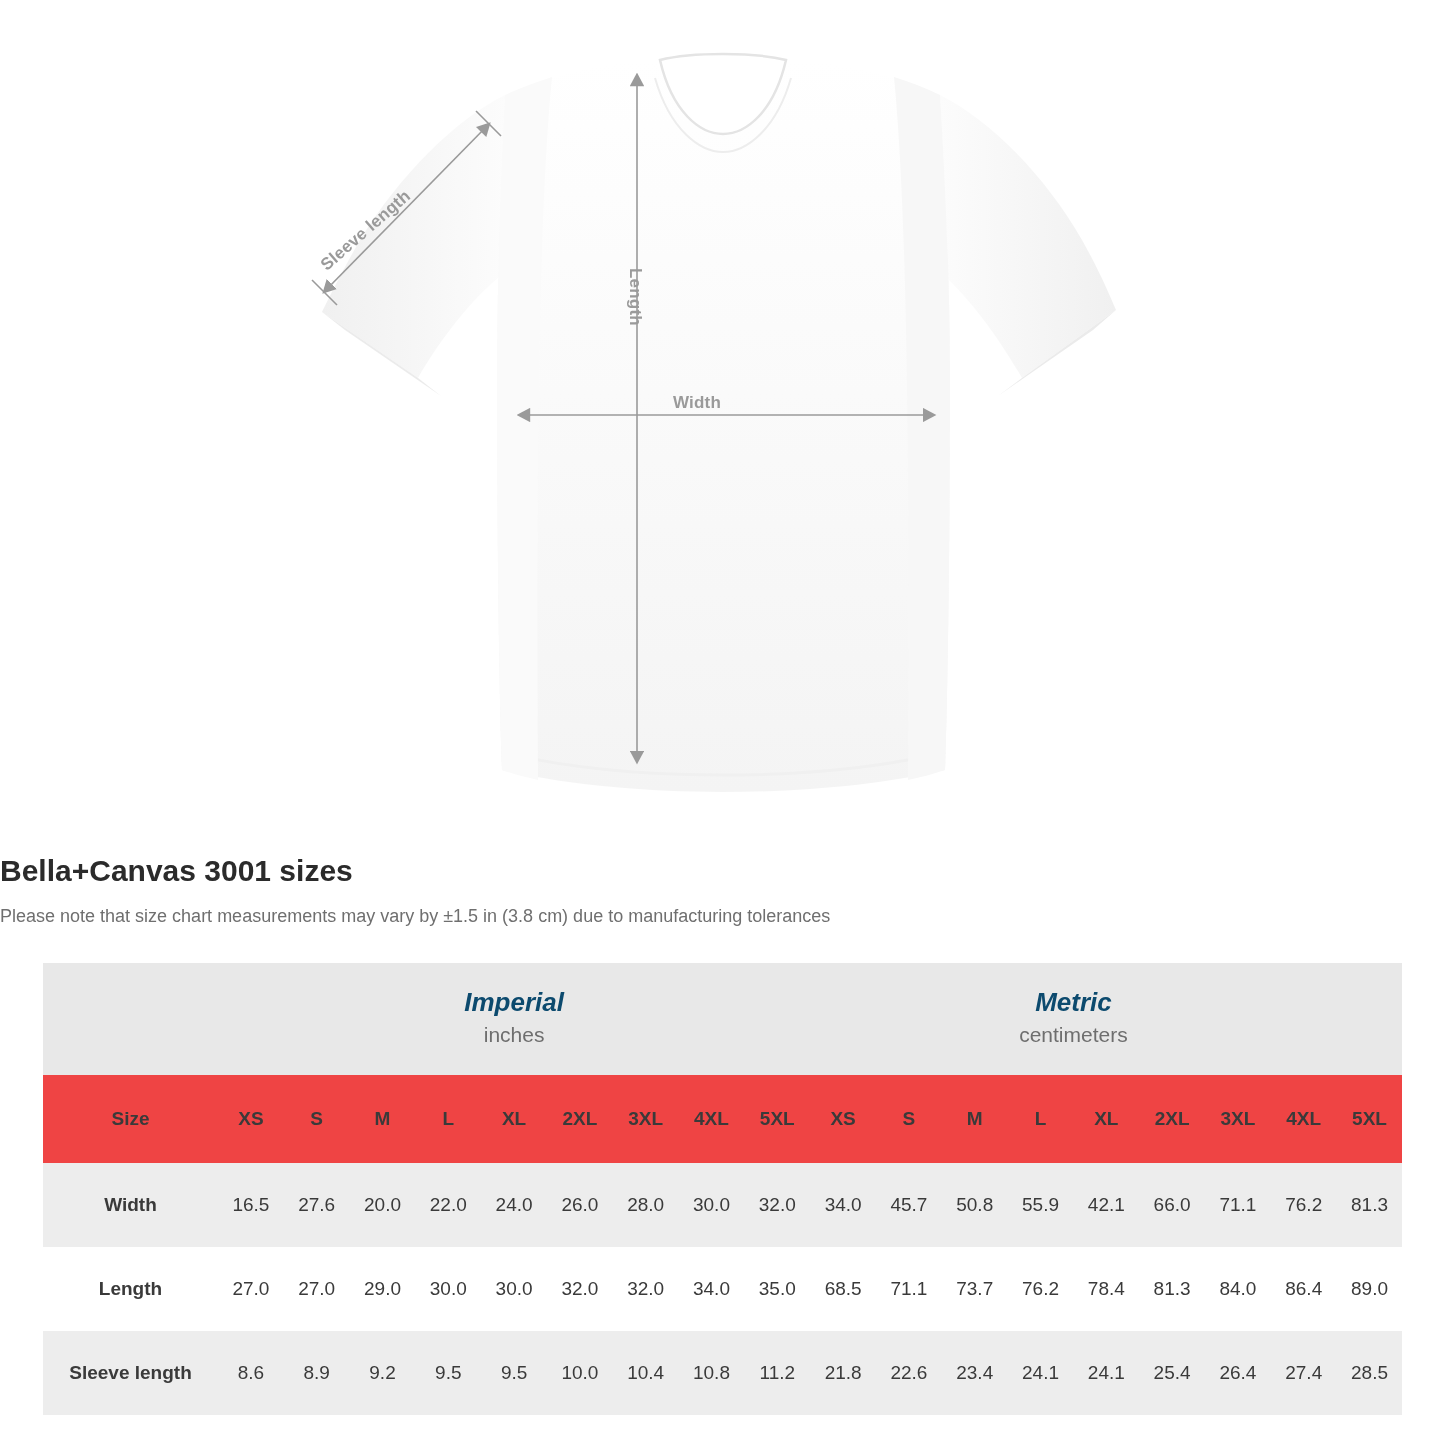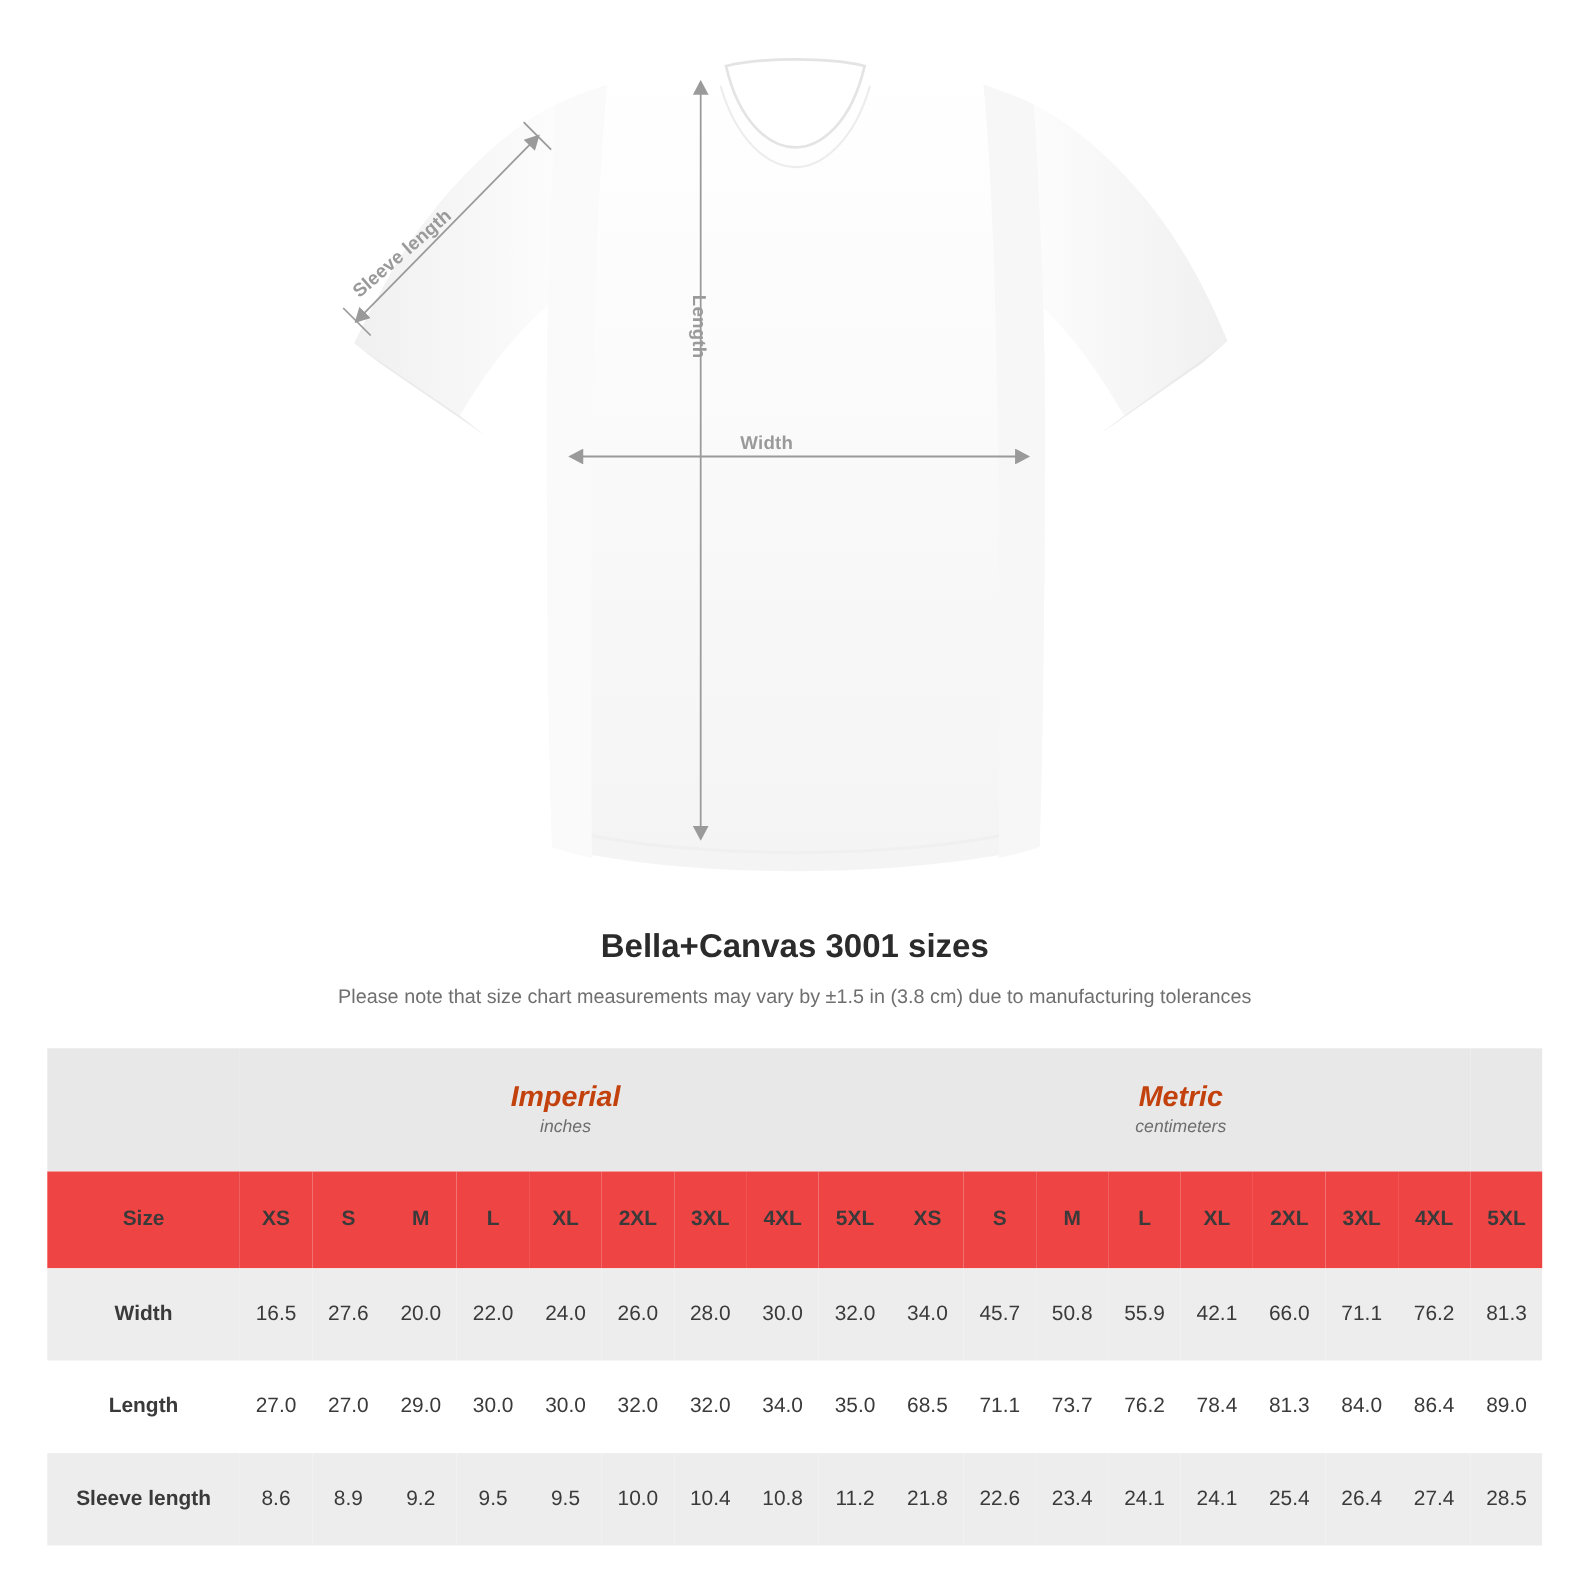--- a/index.html
+++ b/index.html
@@ -57,22 +57,22 @@
   }
   .label-sleeve {
     left: 330px;
     top: 255px;
     transform: rotate(-41deg);
     transform-origin: left bottom;
   }
 
   
   .title-block {
-    text-align: center;
-    margin-top: 14px;
+    text-align: left;
+    margin-top: 24px;
   }
   .chart-title {
     font-size: 30px;
     font-weight: bold;
     color: #2b2b2b;
     margin: 0;
   }
   .chart-note {
     font-size: 18px;
     color: #6f6f6f;
@@ -98,26 +98,25 @@
     color: #3a3a3a;
   }
   .unit-header td {
     background: #e8e8e8;
     height: 110px;
   }
   .unit-name {
     font-size: 26px;
     font-style: italic;
     font-weight: bold;
-    color: #c2410c;
+    color: #0c4a6e;
     line-height: 1.2;
   }
   .unit-sub {
-    font-size: 16px;
-    font-style: italic;
+    font-size: 21px;
     color: #6e6e6e;
     line-height: 1.6;
   }
   .head-row td {
     background: #ef4444;
     height: 86px;
     font-weight: bold;
     font-size: 20px;
     color: #333333;
   }

